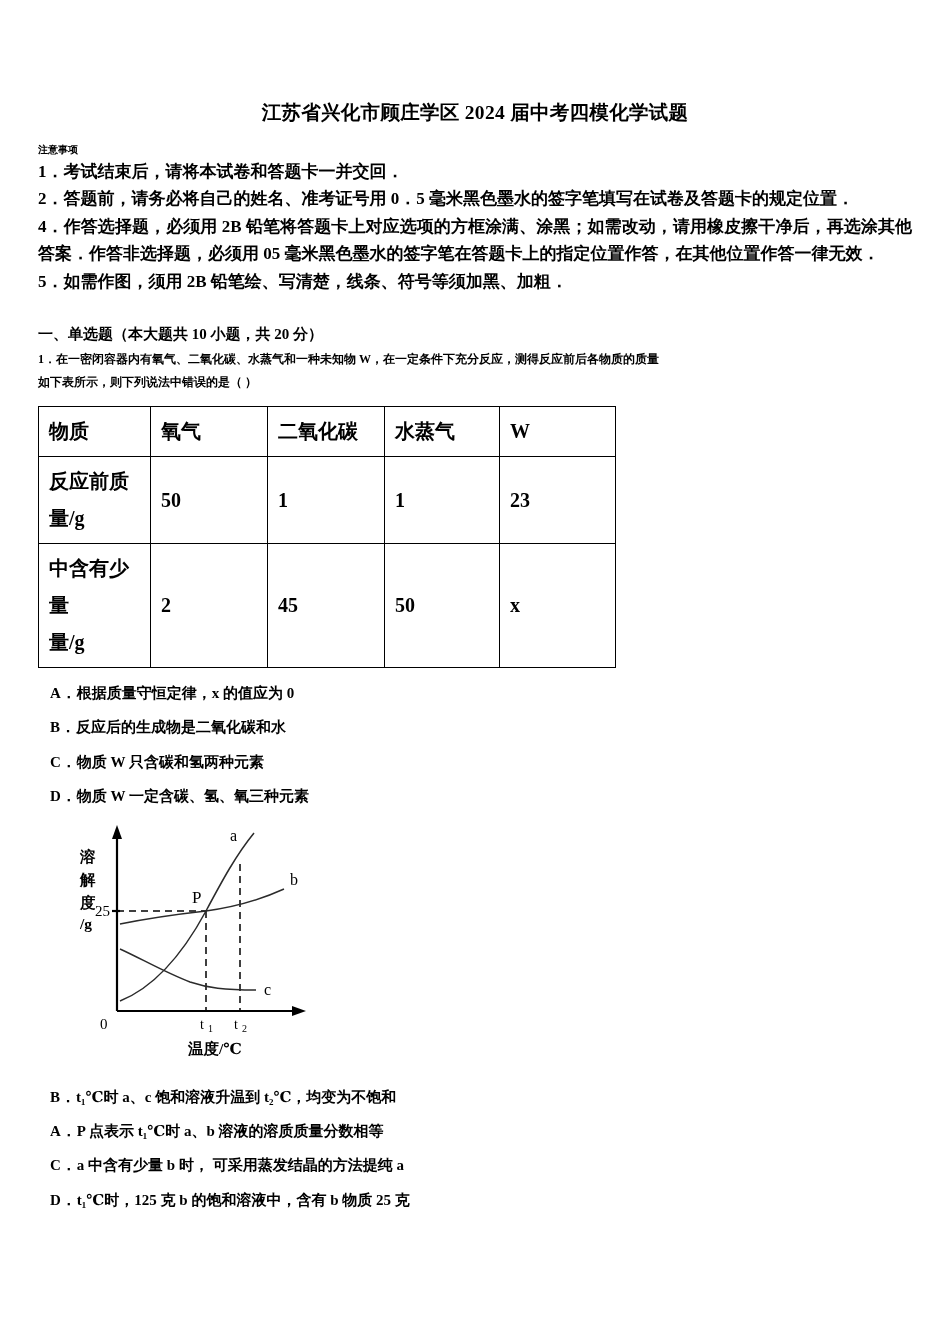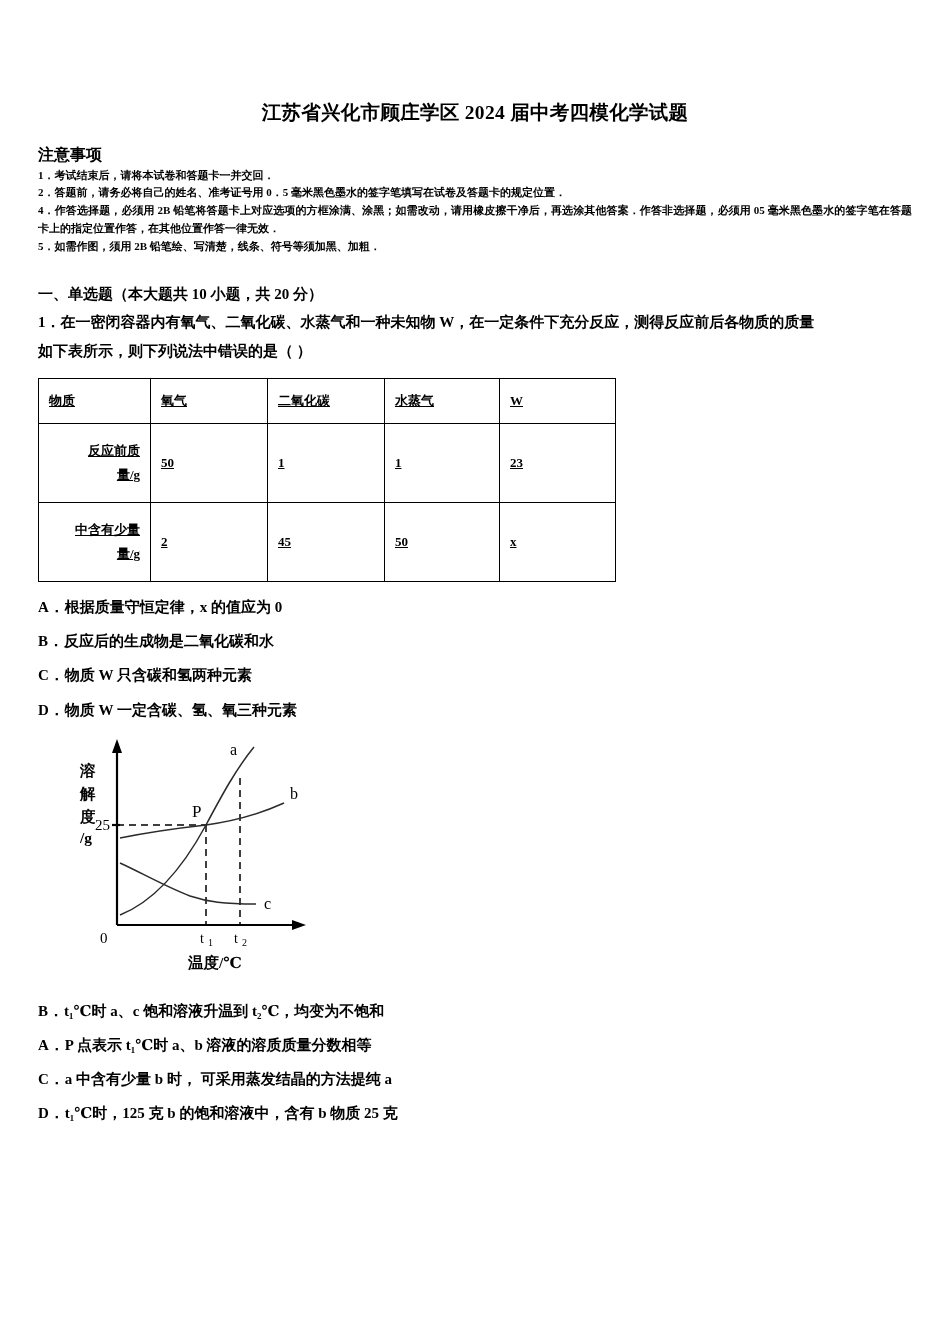--- a/index.html
+++ b/index.html
@@ -30,93 +30,93 @@
     font-size: 19.5px;
     letter-spacing: 0.3px;
     margin-top: 100px;
     margin-bottom: 0;
     line-height: 1.3;
   }
 
   
   .notice-head {
     font-weight: bold;
-    font-size: 16px;
+    font-size: 10px;
     margin-top: 18px;
     line-height: 1.45;
   }
   .notice-list {
     margin: 0;
     padding: 0;
     list-style: none;
   }
   .notice-list li {
-    font-size: 11px;
+    font-size: 17px;
     font-weight: bold;
     line-height: 1.62;
     text-align: justify;
     text-justify: inter-ideograph;
   }
 
   
   .section-heading {
     font-weight: bold;
     font-size: 15px;
     margin-top: 26px;
     line-height: 1.6;
   }
 
   
   .q-stem {
     font-weight: bold;
-    font-size: 15px;
+    font-size: 12px;
     line-height: 1.95;
     text-align: justify;
     text-justify: inter-ideograph;
     margin: 0;
   }
   .q-stem.q1 { margin-top: 2px; }
 
   .opt-list {
     margin: 0;
     padding: 0;
     list-style: none;
   }
   .opt-list li {
     font-weight: bold;
     font-size: 15px;
     line-height: 2.28;
+    margin-left: 12px;
   }
   .opt-letter { letter-spacing: 0.5px; }
 
   
   table.data-table {
     border-collapse: collapse;
     margin-top: 12px;
     margin-bottom: 8px;
     width: 577px;
     table-layout: fixed;
   }
   table.data-table td {
     border: 1.4px solid #000000;
-    font-size: 13px;
+    font-size: 20px;
     font-weight: bold;
     padding: 6px 10px;
     vertical-align: middle;
     line-height: 1.85;
-    text-decoration: underline;
   }
   table.data-table tr.head-row td { height: 32px; }
   table.data-table tr.body-row td { height: 66px; }
   table.data-table col.c0 { width: 112px; }
   table.data-table col.c1 { width: 117px; }
   table.data-table col.c2 { width: 117px; }
   table.data-table col.c3 { width: 115px; }
   table.data-table col.c4 { width: 116px; }
-  .rowhead-line { display: block; text-align: right; }
+  .rowhead-line { display: block; }
 
   
   .chart-wrap {
     margin-top: 6px;
     margin-left: 2px;
     width: 300px;
     height: 245px;
   }
   .chart-wrap svg { display: block; }
   .axis-line { stroke: #000; stroke-width: 2.2; }

